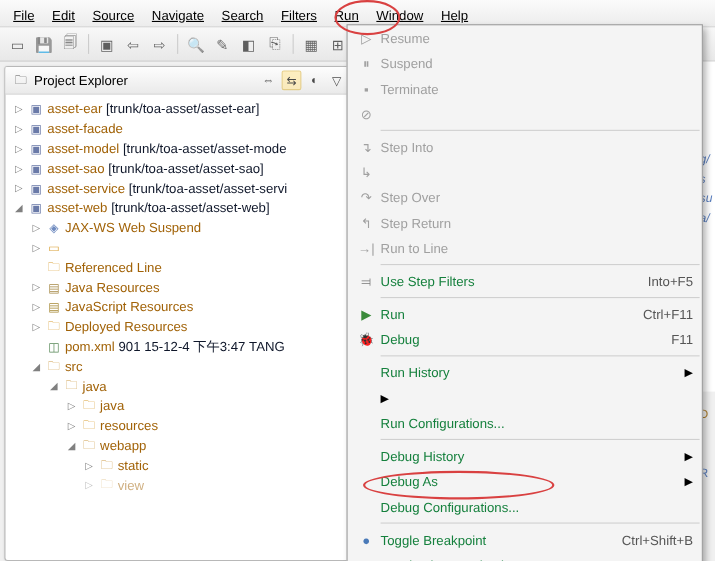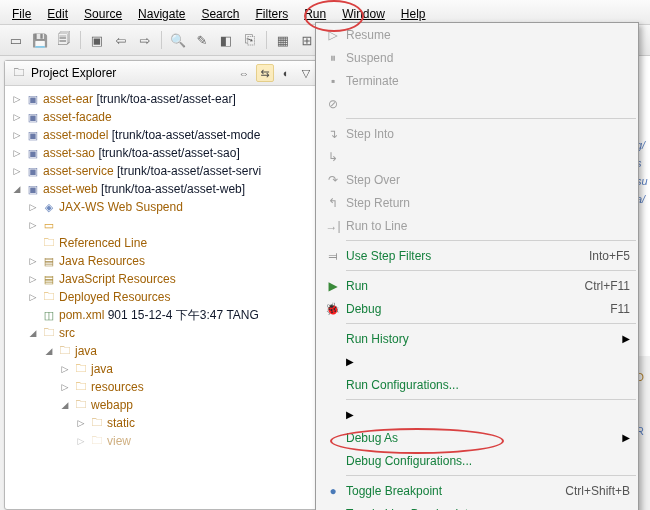--- a/index.html
+++ b/index.html
@@ -222,20 +222,21 @@
       <span class="micon"></span>
       <span class="arrow">▶</span>
     </div>
   <div class="mi">
       <span class="micon"></span>
       <span class="mtext">Run Configurations...</span>
     </div>
   <div class="msep"></div>
   <div class="mi">
       <span class="micon"></span>
+      <span class="mtext">Debug History</span>
       <span class="arrow">▶</span>
     </div>
   <div class="mi">
       <span class="micon"></span>
       <span class="mtext">Debug As</span>
       <span class="arrow">▶</span>
     </div>
   <div class="mi">
       <span class="micon"></span>
       <span class="mtext">Debug Configurations...</span>

